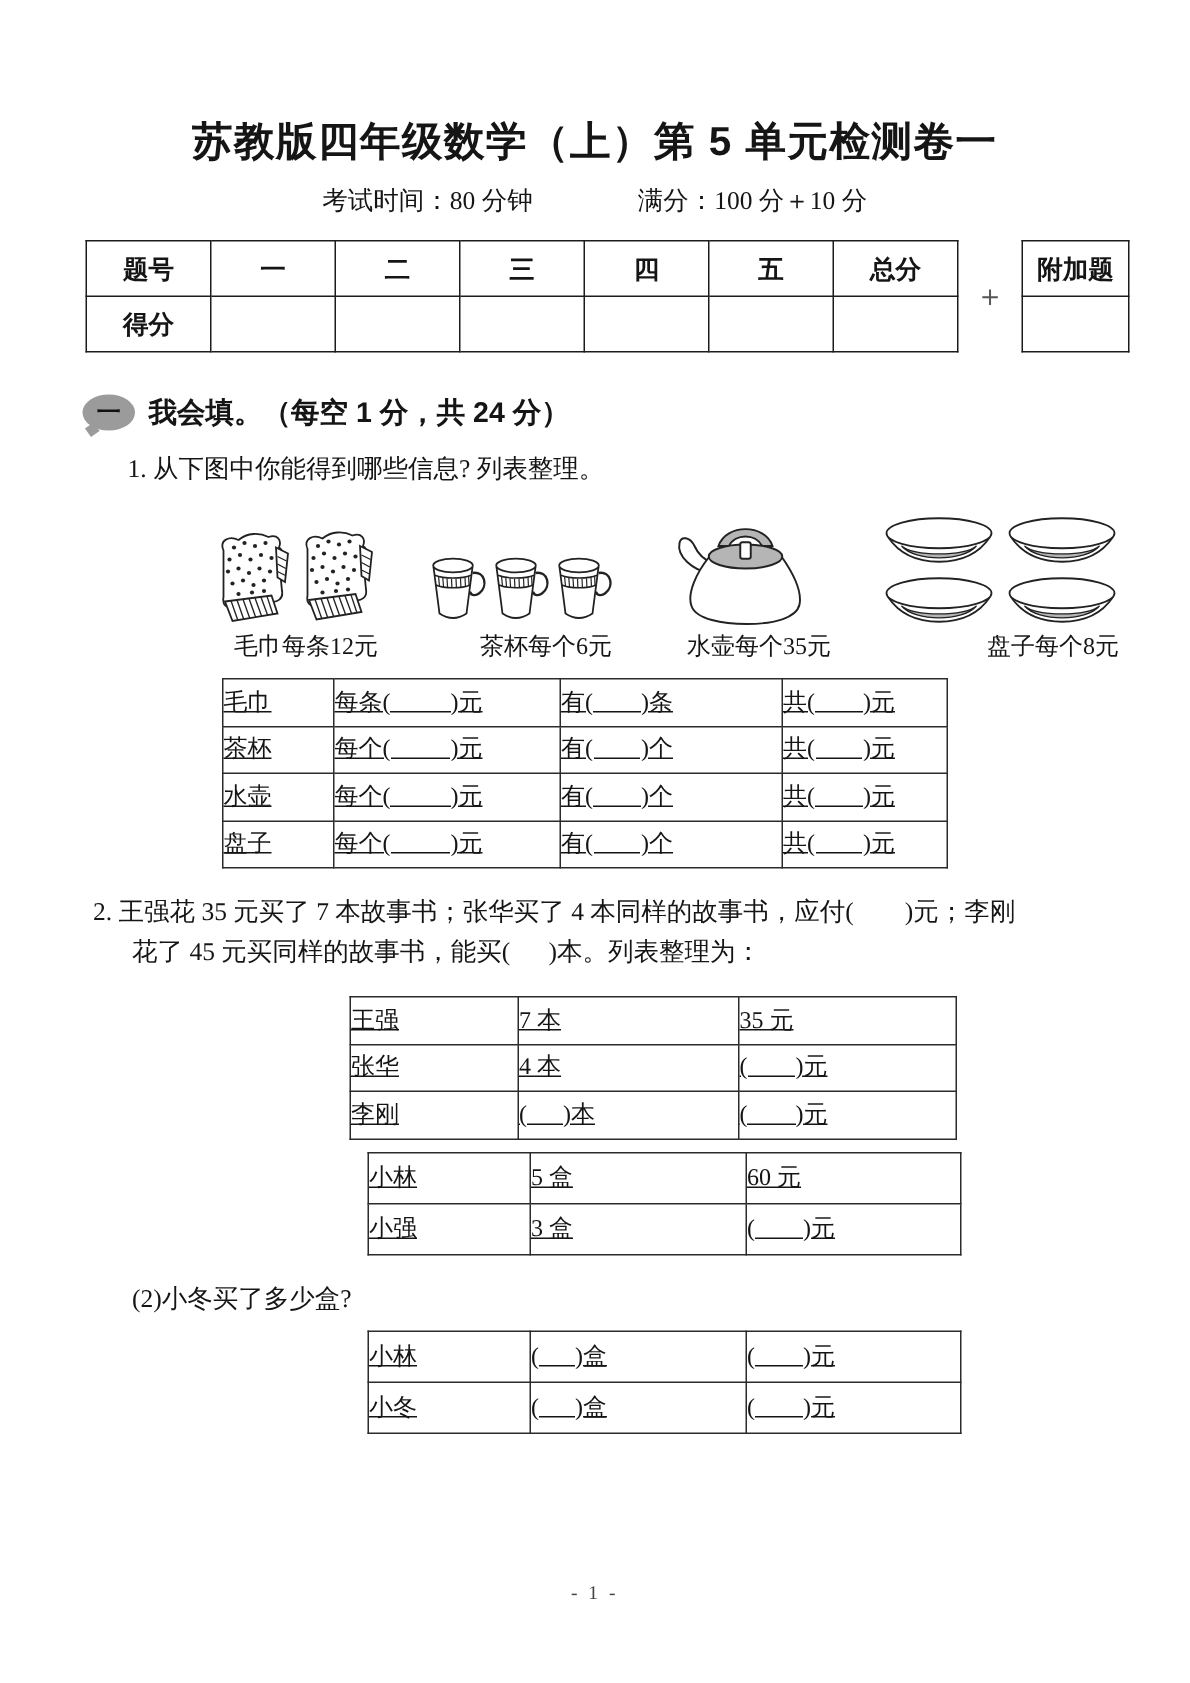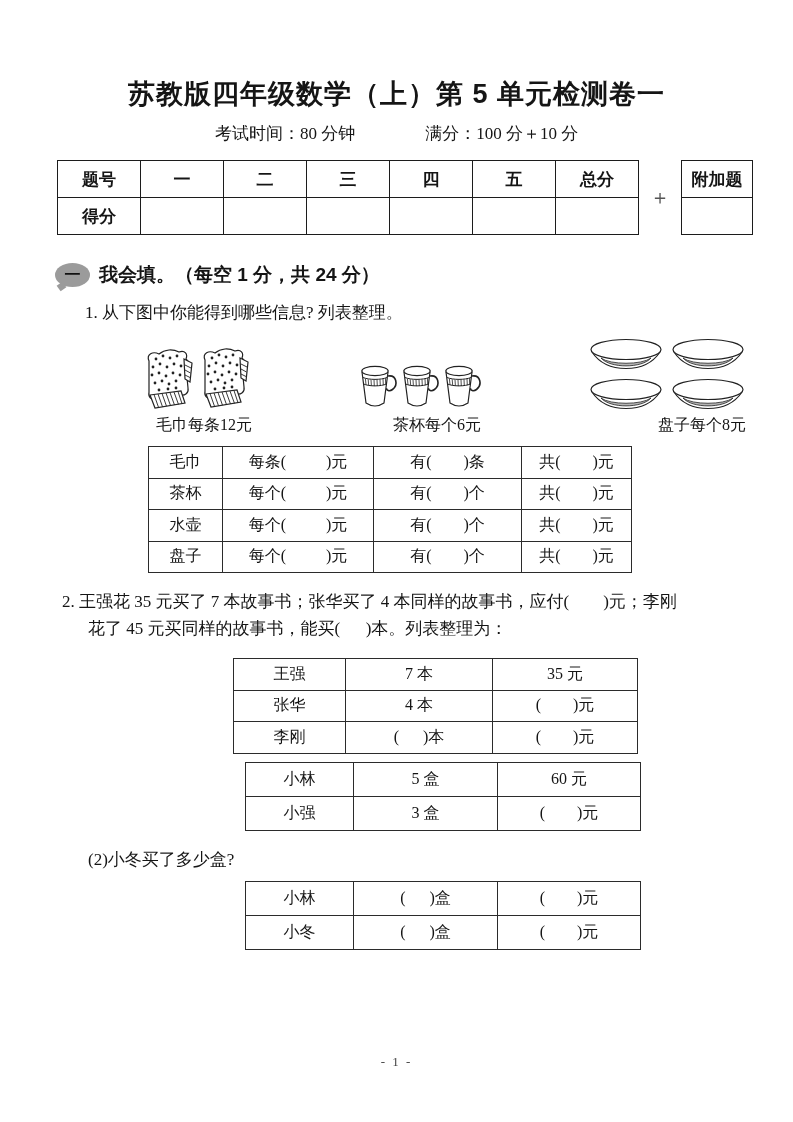--- a/index.html
+++ b/index.html
@@ -54,21 +54,21 @@
   .q1-text { margin: 11px 0 0 85px; }
   .figures {
     margin: 12px 0 0 140px; width: 606px;
     display: flex; justify-content: space-between; align-items: flex-end;
   }
   figure { display: flex; flex-direction: column; align-items: flex-end; }
   figcaption { font-size: 16px; margin-top: 3px; white-space: pre; }
   .q-table { border-collapse: collapse; font-size: 16px; }
   .q-table td {
     border: 1.2px solid #2b2b2b; height: 31.5px;
-    text-align: center; vertical-align: middle; white-space: pre;
+    vertical-align: middle; white-space: pre; text-decoration: underline;
   }
   .t1 { margin: 10px 0 0 148px; }
   .q2-block { margin: 15px 0 16px 62px; }
   .q3-block { margin: 17px 0 0 62px; }
   .indent { margin-left: 26px; }
   .t2 { margin: 6px 0 0 233px; }
   .t3, .t4 { margin: 8px 0 0 245px; }
   .t3 td, .t4 td { height: 34px; }
   .sub2-label { margin: 15px 0 0 88px; }
   .page-number {
@@ -178,20 +178,32 @@
           <ellipse cx="16" cy="11" rx="13.2" ry="4.6"></ellipse>
           <path d="M4,17.5 C10,20 22,20 28,17.5 M4.6,24 C10,26.5 22,26.5 27.4,24" fill="none" stroke-width="1"></path>
           <path d="M6.4,18.6 L7,24.8 M9.2,19.3 L9.7,25.5 M12,19.7 L12.4,25.9 M15,19.9 L15.3,26.1 M18,19.8 L18.3,26 M21,19.5 L21.3,25.7 M24,18.9 L24.3,25.1 M26.4,18.1 L26.7,24.3" fill="none" stroke-width="0.8"></path>
         </g>
         <use href="#cup" x="42"></use>
         <use href="#cup" x="84"></use>
       </svg>
       <figcaption>茶杯每个6元</figcaption>
     </figure>
 
+    <figure>
+      <svg width="112" height="80" viewBox="0 0 112 80">
+        <g fill="#fff" stroke="#222" stroke-width="1.3">
+          <path d="M31,44 C20,42 9,33 11,24 C12,19 18,20 21,26 C24,33 29,36 34,38 Z"></path>
+          <path d="M31,33 C22,44 16,58 19,66 C22,75 40,78 56,78 C74,78 89,74 91,65 C93,55 86,43 79,33 Z"></path>
+          <path d="M37,26 C42,11 68,11 73,26 L66,26 C62,17.5 48,17.5 44,26 Z" fill="#b5b5b5"></path>
+          <ellipse cx="55" cy="33" rx="24.5" ry="8" fill="#b5b5b5"></ellipse>
+          <rect x="51.5" y="23.5" width="7" height="11" rx="1.5"></rect>
+        </g>
+      </svg>
+      <figcaption>水壶每个35元</figcaption>
+    </figure>
 
     <figure>
       <svg width="158" height="74" viewBox="0 0 158 74">
         <g id="plate" fill="#fff" stroke="#222" stroke-width="1.2">
           <path d="M4,14 C12,26 25,30.5 38,30.5 C51,30.5 64,26 72,14" fill="none"></path>
           <ellipse cx="38" cy="11.5" rx="35" ry="10"></ellipse>
           <path d="M13,20 C22,27 54,27 63,20 C54,30.5 22,30.5 13,20 Z" fill="#b5b5b5" stroke-width="0.8"></path>
         </g>
         <use href="#plate" x="82"></use>
         <use href="#plate" y="40"></use>

